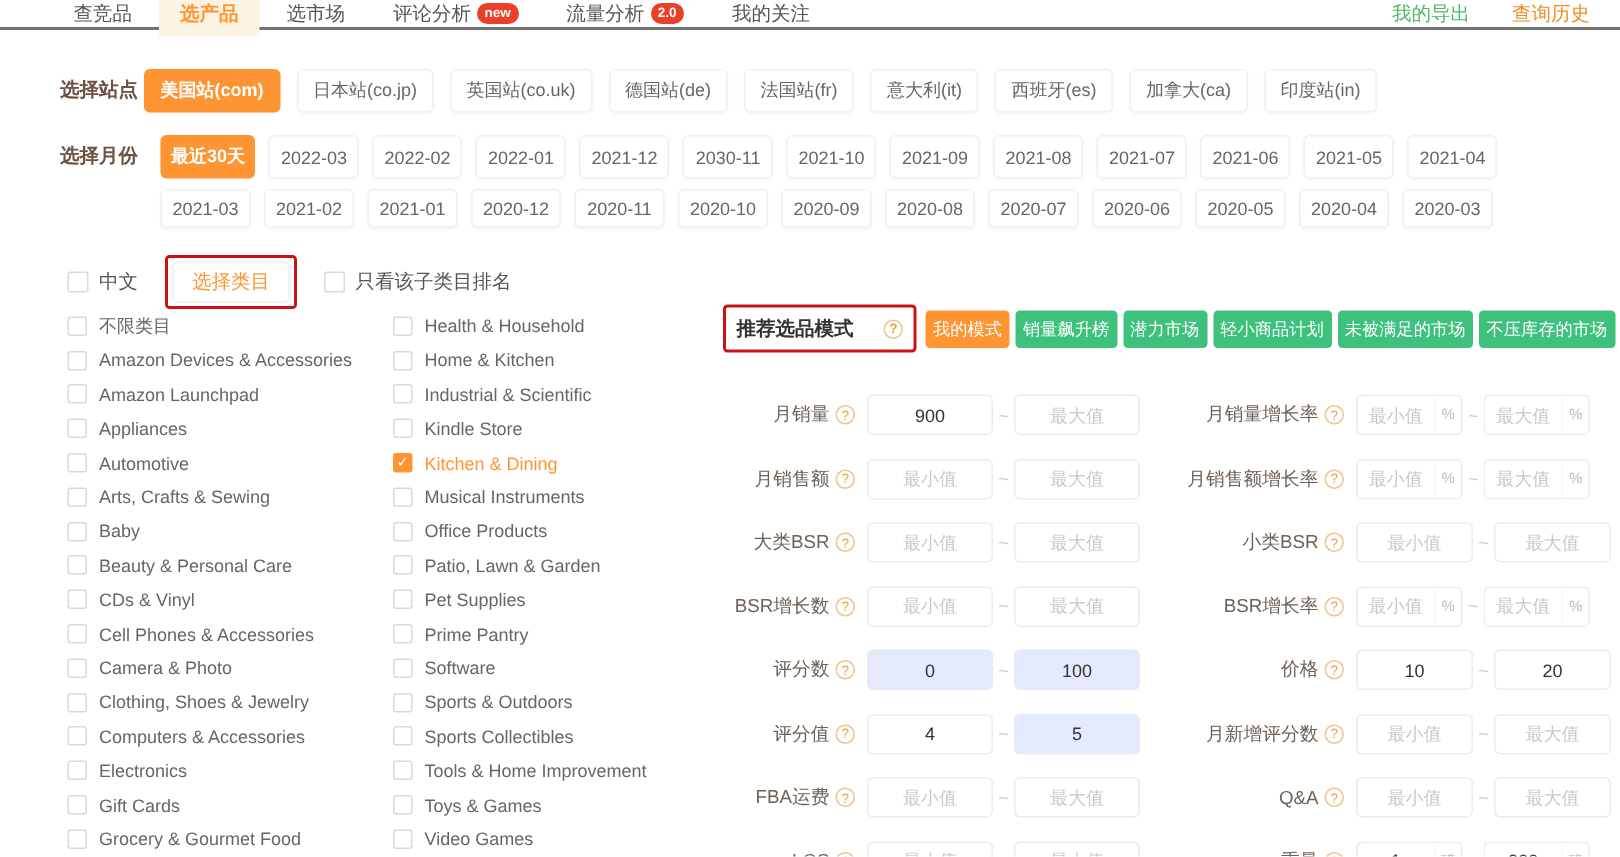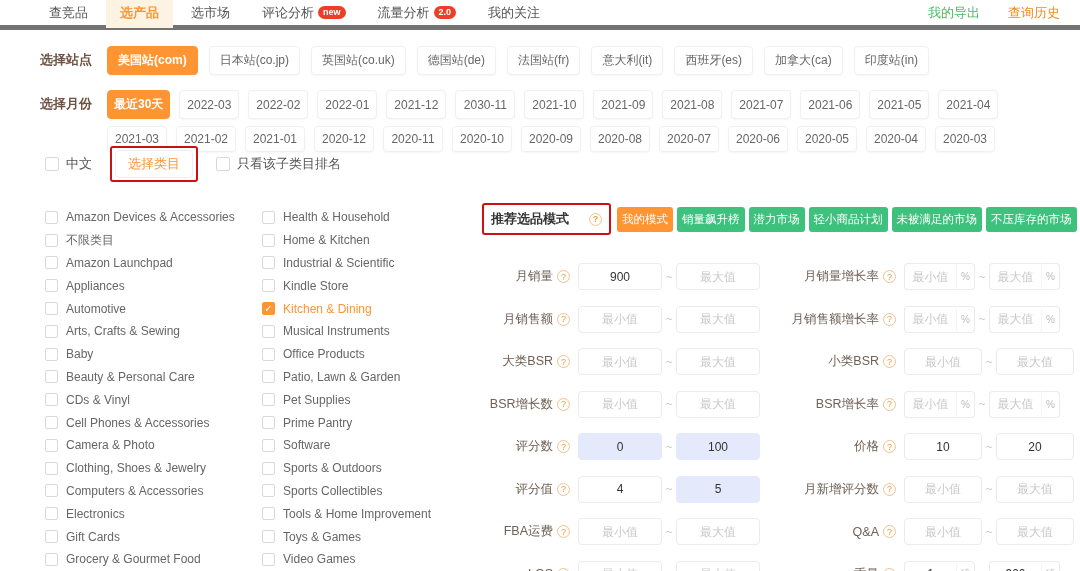--- a/index.html
+++ b/index.html
@@ -1,39 +1,39 @@
 <!DOCTYPE html>
 <html><head>
 <meta charset="utf-8">
 <style>
 *{box-sizing:border-box;margin:0;padding:0}
 html,body{width:1080px;height:571px;overflow:hidden}
 body{font-family:"Liberation Sans","DejaVu Sans",sans-serif;background:#fff}
 .page{position:relative;width:1080px;height:571px;background:#fff}
 
-.navbar{position:absolute;top:0;left:0;right:0;height:30px;background:#fff;border-bottom:5px solid #737373;display:flex;align-items:center;padding:0 20px 0 35px}
+.navbar{position:absolute;top:0;left:0;right:0;height:20px;background:#fff;border-bottom:2px solid #737373;display:flex;align-items:center;padding:0 20px 0 35px}
 .nav-tabs{display:flex;align-items:center;gap:4px}
 .nav-tab{position:relative;font-size:13px;color:#555;padding:6px 14px;cursor:pointer;display:flex;align-items:center;gap:4px;white-space:nowrap}
 .nav-tab.active{color:#ff9432;background:#fdf3e2;font-weight:bold}
 .badge{background:#ec3f28;color:#fff;font-size:9px;border-radius:8px;padding:1px 5px;line-height:1.3;font-weight:bold}
 .nav-right{margin-left:auto;display:flex;gap:28px;font-size:13px;white-space:nowrap}
 .link-export{color:#4fb862;cursor:pointer}
 .link-history{color:#f08c1f;cursor:pointer}
 
 .pill-btn{display:inline-flex;align-items:center;justify-content:center;background:#fff;border:1px solid #f0f0f0;border-radius:4px;color:#666;font-size:12px;padding:5px 10px;cursor:pointer;white-space:nowrap;box-shadow:0 1px 2px rgba(0,0,0,.04)}
 .pill-btn.active{background:#ff9432;border-color:#ff9432;color:#fff;font-weight:bold}
 .row-label{font-size:13px;font-weight:bold;color:#6d5143;width:56px;flex:none;line-height:28px}
-.site-row{position:absolute;top:46px;left:40px;display:flex;align-items:flex-start;gap:11px}
+.site-row{position:absolute;top:46px;left:40px;display:flex;align-items:flex-start;}
 .btn-row{display:flex;gap:11px;flex-wrap:nowrap}
 .month-block{position:absolute;top:90px;left:40px;display:flex;align-items:flex-start;gap:11px}
 .month-rows{display:flex;flex-direction:column;gap:7px}
 .month-row{display:flex;gap:9px}
 .month-row .pill-btn{min-width:60px;padding:5px 6px}
 
-.options-row{position:absolute;top:146px;left:45px;display:flex;align-items:center;gap:18px}
+.options-row{position:absolute;top:170px;left:45px;display:flex;align-items:center;gap:18px}
 .cb-item{display:flex;align-items:center;gap:7px;font-size:13px;color:#555;cursor:pointer;white-space:nowrap}
 .cb{width:14px;height:14px;border:1px solid #d9d9d9;border-radius:2px;background:#fff;flex:none;display:inline-flex;align-items:center;justify-content:center}
 .cb.checked{background:#ff9432;border-color:#ff9432}
 .cb.checked::after{content:"✓";color:#fff;font-size:10px;line-height:1}
 .red-box{border:2px solid #cb1212;border-radius:3px;padding:2px 3px;display:inline-flex;align-items:flex-start;background:#fff}
 .select-cat-btn{border:1px solid #eee;border-radius:4px;padding:4px 12px;color:#ff9432;font-size:13px;background:#fff;cursor:pointer;white-space:nowrap}
 
 .cat-col{position:absolute;top:206px;display:flex;flex-direction:column}
 .cat-item{display:flex;align-items:center;gap:8px;height:22.8px;font-size:12px;color:#666;cursor:pointer;white-space:nowrap}
 .cat-item .cb{width:13px;height:13px}
@@ -163,25 +163,25 @@
     </span>
     <div class="cb-item">
       <span class="cb"></span>
       <span>只看该子类目排名</span>
     </div>
   </div>
 
   <div class="cat-col" id="cat-col1" style="left:45px">
       <div class="cat-item">
         <span class="cb"></span>
+        <span>不限类目</span>
+      </div>
+      <div class="cat-item">
+        <span class="cb"></span>
         <span>Amazon Devices &amp; Accessories</span>
-      </div>
-      <div class="cat-item">
-        <span class="cb"></span>
-        <span>不限类目</span>
       </div>
       <div class="cat-item">
         <span class="cb"></span>
         <span>Amazon Launchpad</span>
       </div>
       <div class="cat-item">
         <span class="cb"></span>
         <span>Appliances</span>
       </div>
       <div class="cat-item">

